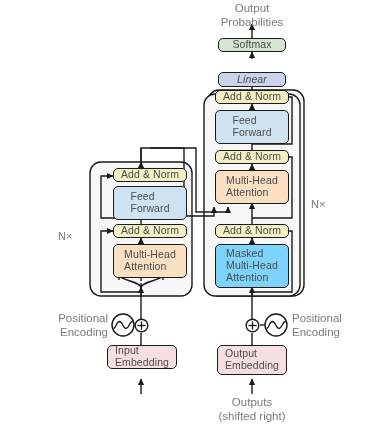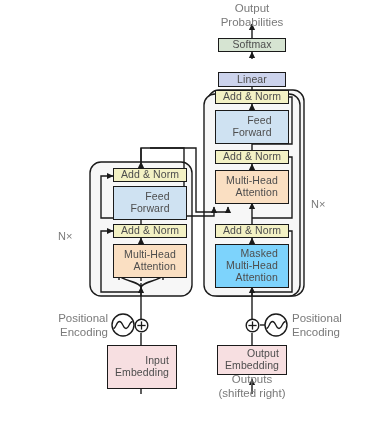--- a/index.html
+++ b/index.html
@@ -21,25 +21,25 @@
     position: absolute;
     left: 0;
     top: 0;
     width: 391px;
     height: 427px;
   }
   .node {
     position: absolute;
     box-sizing: border-box;
     border: 1.4px solid #1a1a1a;
-    border-radius: 0;
+    border-radius: 5px;
     display: flex;
     align-items: center;
     justify-content: center;
-    text-align: right;
+    text-align: left;
     color: #4d4d4d;
     line-height: 1.12;
     font-size: 10.5px;
     letter-spacing: 0.1px;
     white-space: pre-line;
     z-index: 5;
   }
   .grouplabel {
     position: absolute;
     color: #7a7a7a;
@@ -137,21 +137,21 @@
     <path d="M 150 148 L 184 148 L 184 216 L 214 216 L 214 207" fill="none" stroke="#1a1a1a" stroke-width="1.4" marker-end="url(#arrow)"></path>
 
     <line x1="141" y1="162" x2="141" y2="148" stroke="#1a1a1a" stroke-width="1.4"></line>
   </svg>
 
   <div class="caption" style="left:197px; top:2px; width:110px;">Output
 Probabilities</div>
 
   <div class="node" style="left:218px; top:38px; width:68px; height:14px; background:#d6e4d2;">Softmax</div>
 
-  <div class="node" style="left:218px; top:72px; width:68px; height:15px; background:#ccd3ec;">Linear</div>
+  <div class="node" style="left:218px; top:72px; width:68px; height:15px; background:#ccd3ec;font-style:italic;">Linear</div>
 
   <div class="node" style="left:215px; top:90px; width:74px; height:14px; background:#f3f1c4;">Add &amp; Norm</div>
 
   <div class="node" style="left:215px; top:110px; width:74px; height:34px; background:#cfe2f2;">Feed
 Forward</div>
 
   <div class="node" style="left:215px; top:150px; width:74px; height:14px; background:#f3f1c4;">Add &amp; Norm</div>
 
   <div class="node" style="left:215px; top:170px; width:74px; height:34px; background:#fadfc2;">Multi-Head
 Attention</div>
@@ -200,31 +200,31 @@
     <circle cx="7.5" cy="7.5" r="6.3" fill="#ffffff" stroke="#1a1a1a" stroke-width="1.4"></circle>
     <line x1="3.4" y1="7.5" x2="11.6" y2="7.5" stroke="#1a1a1a" stroke-width="1.3"></line>
     <line x1="7.5" y1="3.4" x2="7.5" y2="11.6" stroke="#1a1a1a" stroke-width="1.3"></line>
   </svg>
   <svg class="svg-layer" viewBox="0 0 391 427" xmlns="http://www.w3.org/2000/svg">
     <line x1="260" y1="325" x2="265" y2="325" stroke="#1a1a1a" stroke-width="1.4"></line>
   </svg>
   <div class="caption" style="left:292px; top:312px; width:86px; text-align:left;">Positional
 Encoding</div>
 
-  <div class="node" style="left:107px; top:345px; width:70px; height:44px; background:#f7dfe1;">Input
+  <div class="node" style="left:107px; top:345px; width:70px; height:24px; background:#f7dfe1;">Input
 Embedding</div>
   <div class="node" style="left:217px; top:345px; width:70px; height:30px; background:#f7dfe1;">Output
 Embedding</div>
 
   <svg class="svg-layer" viewBox="0 0 391 427" xmlns="http://www.w3.org/2000/svg">
     <line x1="141" y1="394" x2="141" y2="379" stroke="#1a1a1a" stroke-width="1.4" marker-end="url(#arrow)"></line>
     <line x1="252" y1="394" x2="252" y2="379" stroke="#1a1a1a" stroke-width="1.4" marker-end="url(#arrow)"></line>
     <defs>
       <marker id="arrow2" viewBox="0 0 10 10" refX="8.5" refY="5" markerWidth="5.2" markerHeight="5.2" orient="auto-start-reverse">
         <path d="M 0 0.6 L 9.2 5 L 0 9.4 z" fill="#1a1a1a"></path>
       </marker>
     </defs>
   </svg>
 
-  <div class="caption" style="left:197px; top:373px; width:110px;">Outputs
+  <div class="caption" style="left:197px; top:396px; width:110px;">Outputs
 (shifted right)</div>
 
 </div>
 
 </body></html>

